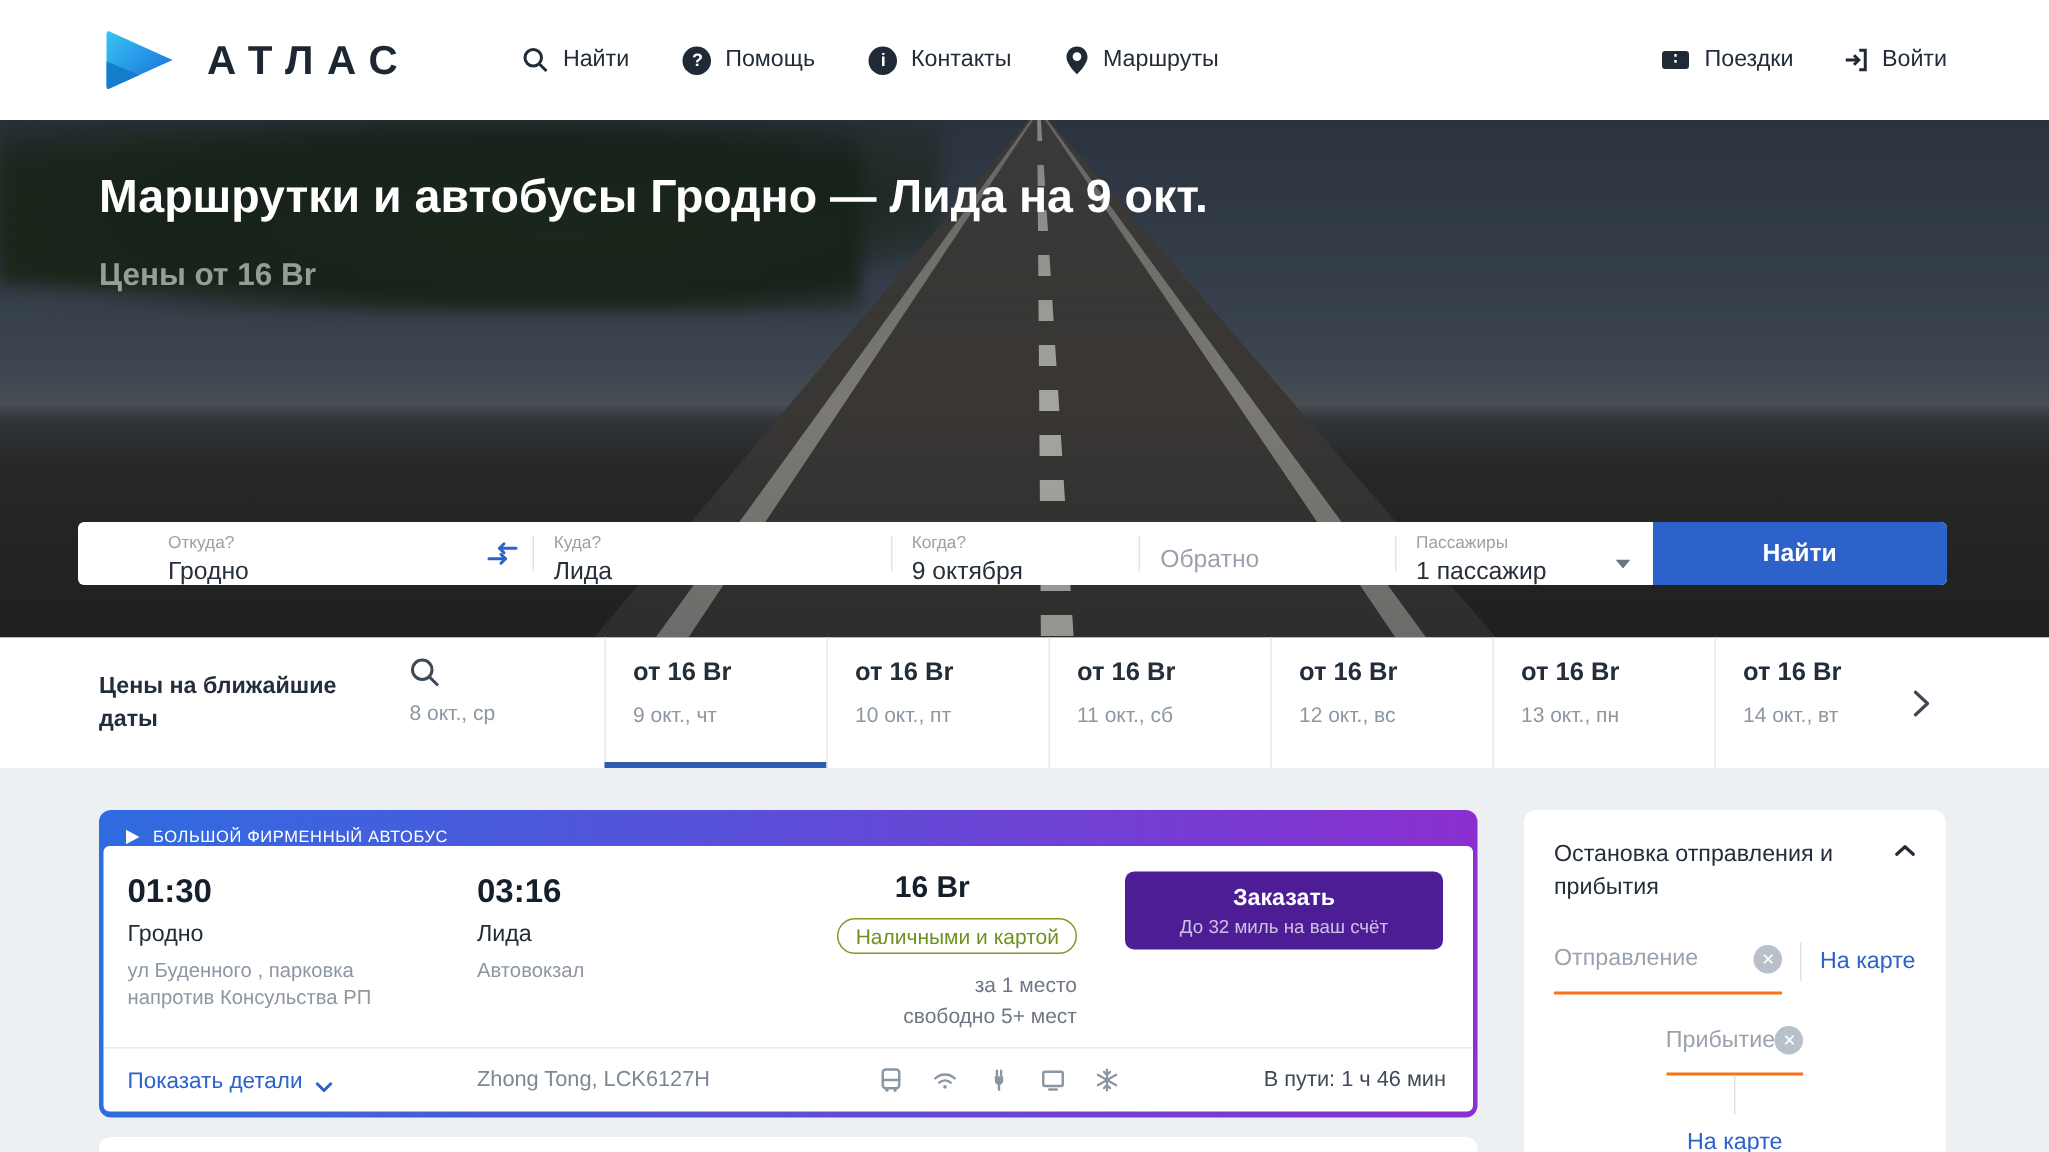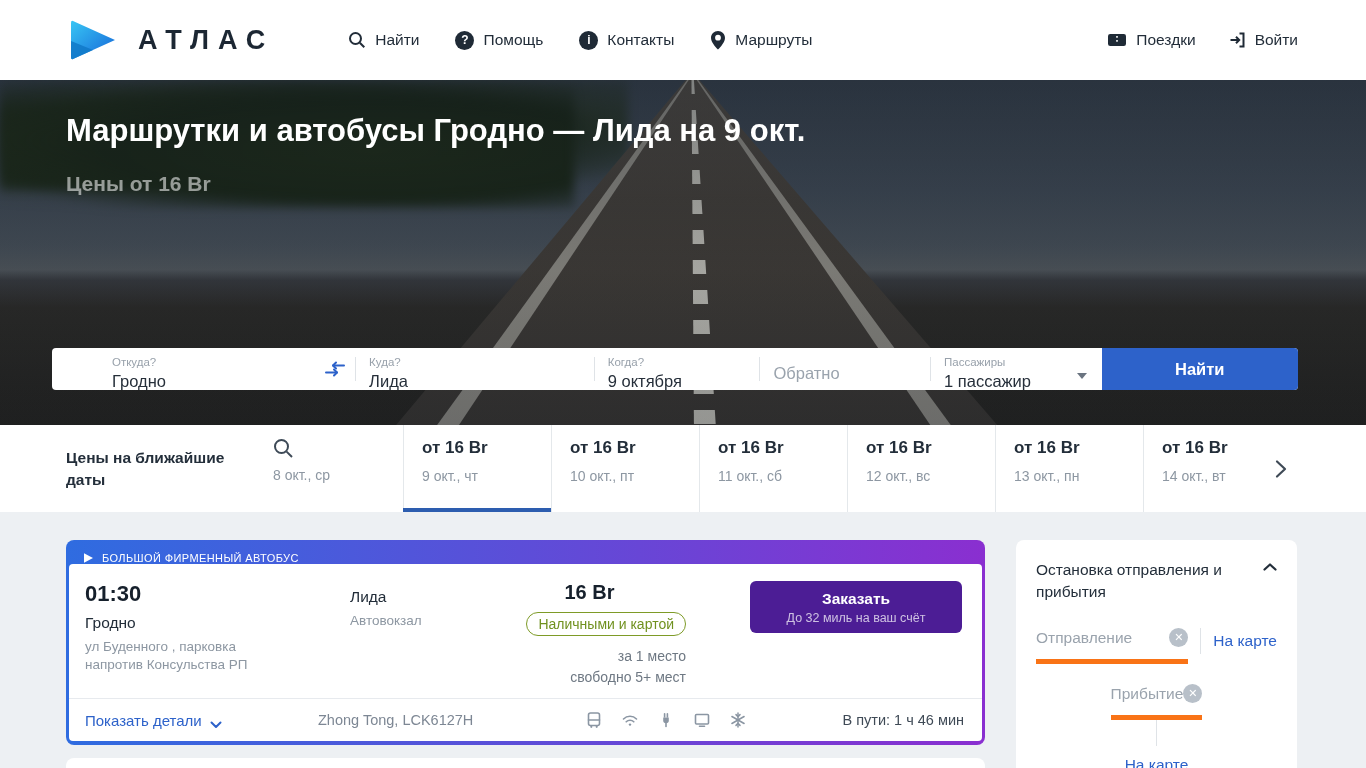--- a/index.html
+++ b/index.html
@@ -66,21 +66,21 @@
   .tab.selected::after { content:""; position:absolute; left:-1px; right:0; bottom:0; height:4px; background:#2d5daf; }
   .strip-next { position:absolute; right:78px; top:50%; transform:translateY(-50%); cursor:pointer; line-height:0; }
   
   .content { display:flex; padding:28px 66px 0; gap:31px; }
   .col-main { width:919px; }
   .col-side { width:281px; }
   .trip-card { background:linear-gradient(90deg,#2f6ce0,#8a2fd0); border-radius:8px; padding:0 3px 4px; overflow:hidden; }
   .card-head { height:24px; display:flex; align-items:flex-end; gap:8px; padding-left:13px;
     color:#fff; font-size:11px; font-weight:normal; letter-spacing:.4px; }
   .card-inner { background:#fff; border-radius:4px; }
-  .card-body { display:flex; height:134px; padding:17px 20px 0 16px;gap:32px; }
+  .card-body { display:flex; height:134px; padding:17px 20px 0 16px; }
   .seg-dep { width:233px; } .seg-arr { flex:1; }
   .seg-time { font-size:22px; font-weight:bold; color:#16202c; }
   .seg-city { font-size:15.5px; color:#222d39; margin-top:7px; }
   .seg-stop { font-size:13.5px; color:#8d97a2; margin-top:6px; line-height:1.35; max-width:185px; }
   .price-col { width:225px; text-align:right; padding-right:32px; }
   .price-big { font-size:20px; font-weight:bold; color:#16202c;text-align:center; }
   .pay-pill { display:inline-block; margin-top:8px; border:1.5px solid #7e9b27; color:#70911f;
     font-size:14px; padding:3px 11px; border-radius:14px; white-space:nowrap; }
   .per-seat { margin-top:12px; font-size:14px; color:#6e7883; }
   .seats-left { margin-top:5px; font-size:14px; color:#6e7883; }
@@ -97,21 +97,21 @@
   .next-card-sliver { margin-top:13px; height:16px; background:#fff; border-radius:8px 8px 0 0; }
   
   .side-card { background:#fff; border-radius:8px; padding:19px 20px 16px; }
   .side-card + .side-card { margin-top:13px; }
   .side-head { display:flex; justify-content:space-between; align-items:flex-start; }
   .side-title { font-size:15.5px; color:#232e3a; line-height:1.4; width:210px; }
   .collapse-btn { cursor:pointer; padding-top:4px; line-height:0; }
   .stop-row { display:flex; align-items:center; }
   .stop-row.first { margin-top:26px; } .stop-row.second { margin-top:20px;flex-direction:column; }
   .stop-input { flex:1; display:flex; align-items:center; justify-content:space-between;
-    border-bottom:5px solid #f97316; padding-bottom:12px; cursor:text; }
+    border-bottom:2px solid #f97316; padding-bottom:12px; cursor:text; }
   .stop-ph { font-size:15.5px; color:#9aa3ad; }
   .x-circle { width:19px; height:19px; border-radius:50%; background:#b8c0c9; color:#fff; font-size:11px;
     display:flex; align-items:center; justify-content:center; cursor:pointer; }
   .v-div { width:1px; height:26px; background:#dfe3e7; margin:0 12px 10px; }
   .map-link { color:#2d62ca; font-size:15.5px; text-decoration:none; cursor:pointer; padding-bottom:10px; white-space:nowrap; }
   svg { display:block; }
 </style>
 </head>
 <body>
 
@@ -295,20 +295,21 @@
           <span>БОЛЬШОЙ ФИРМЕННЫЙ АВТОБУС</span>
         </div>
         <div class="card-inner">
           <div class="card-body">
             <div class="seg-dep">
               <div class="seg-time">01:30</div>
               <div class="seg-city">Гродно</div>
               <div class="seg-stop">ул Буденного , парковка напротив Консульства РП</div>
             </div>
             <div class="seg-arr">
+              <div class="seg-time">03:16</div>
               <div class="seg-city">Лида</div>
               <div class="seg-stop">Автовокзал</div>
             </div>
             <div class="price-col">
               <div class="price-big">16 Br</div>
               <span class="pay-pill">Наличными и картой</span>
               <div class="per-seat">за 1 место</div>
               <div class="seats-left">свободно 5+ мест</div>
             </div>
             <div>

